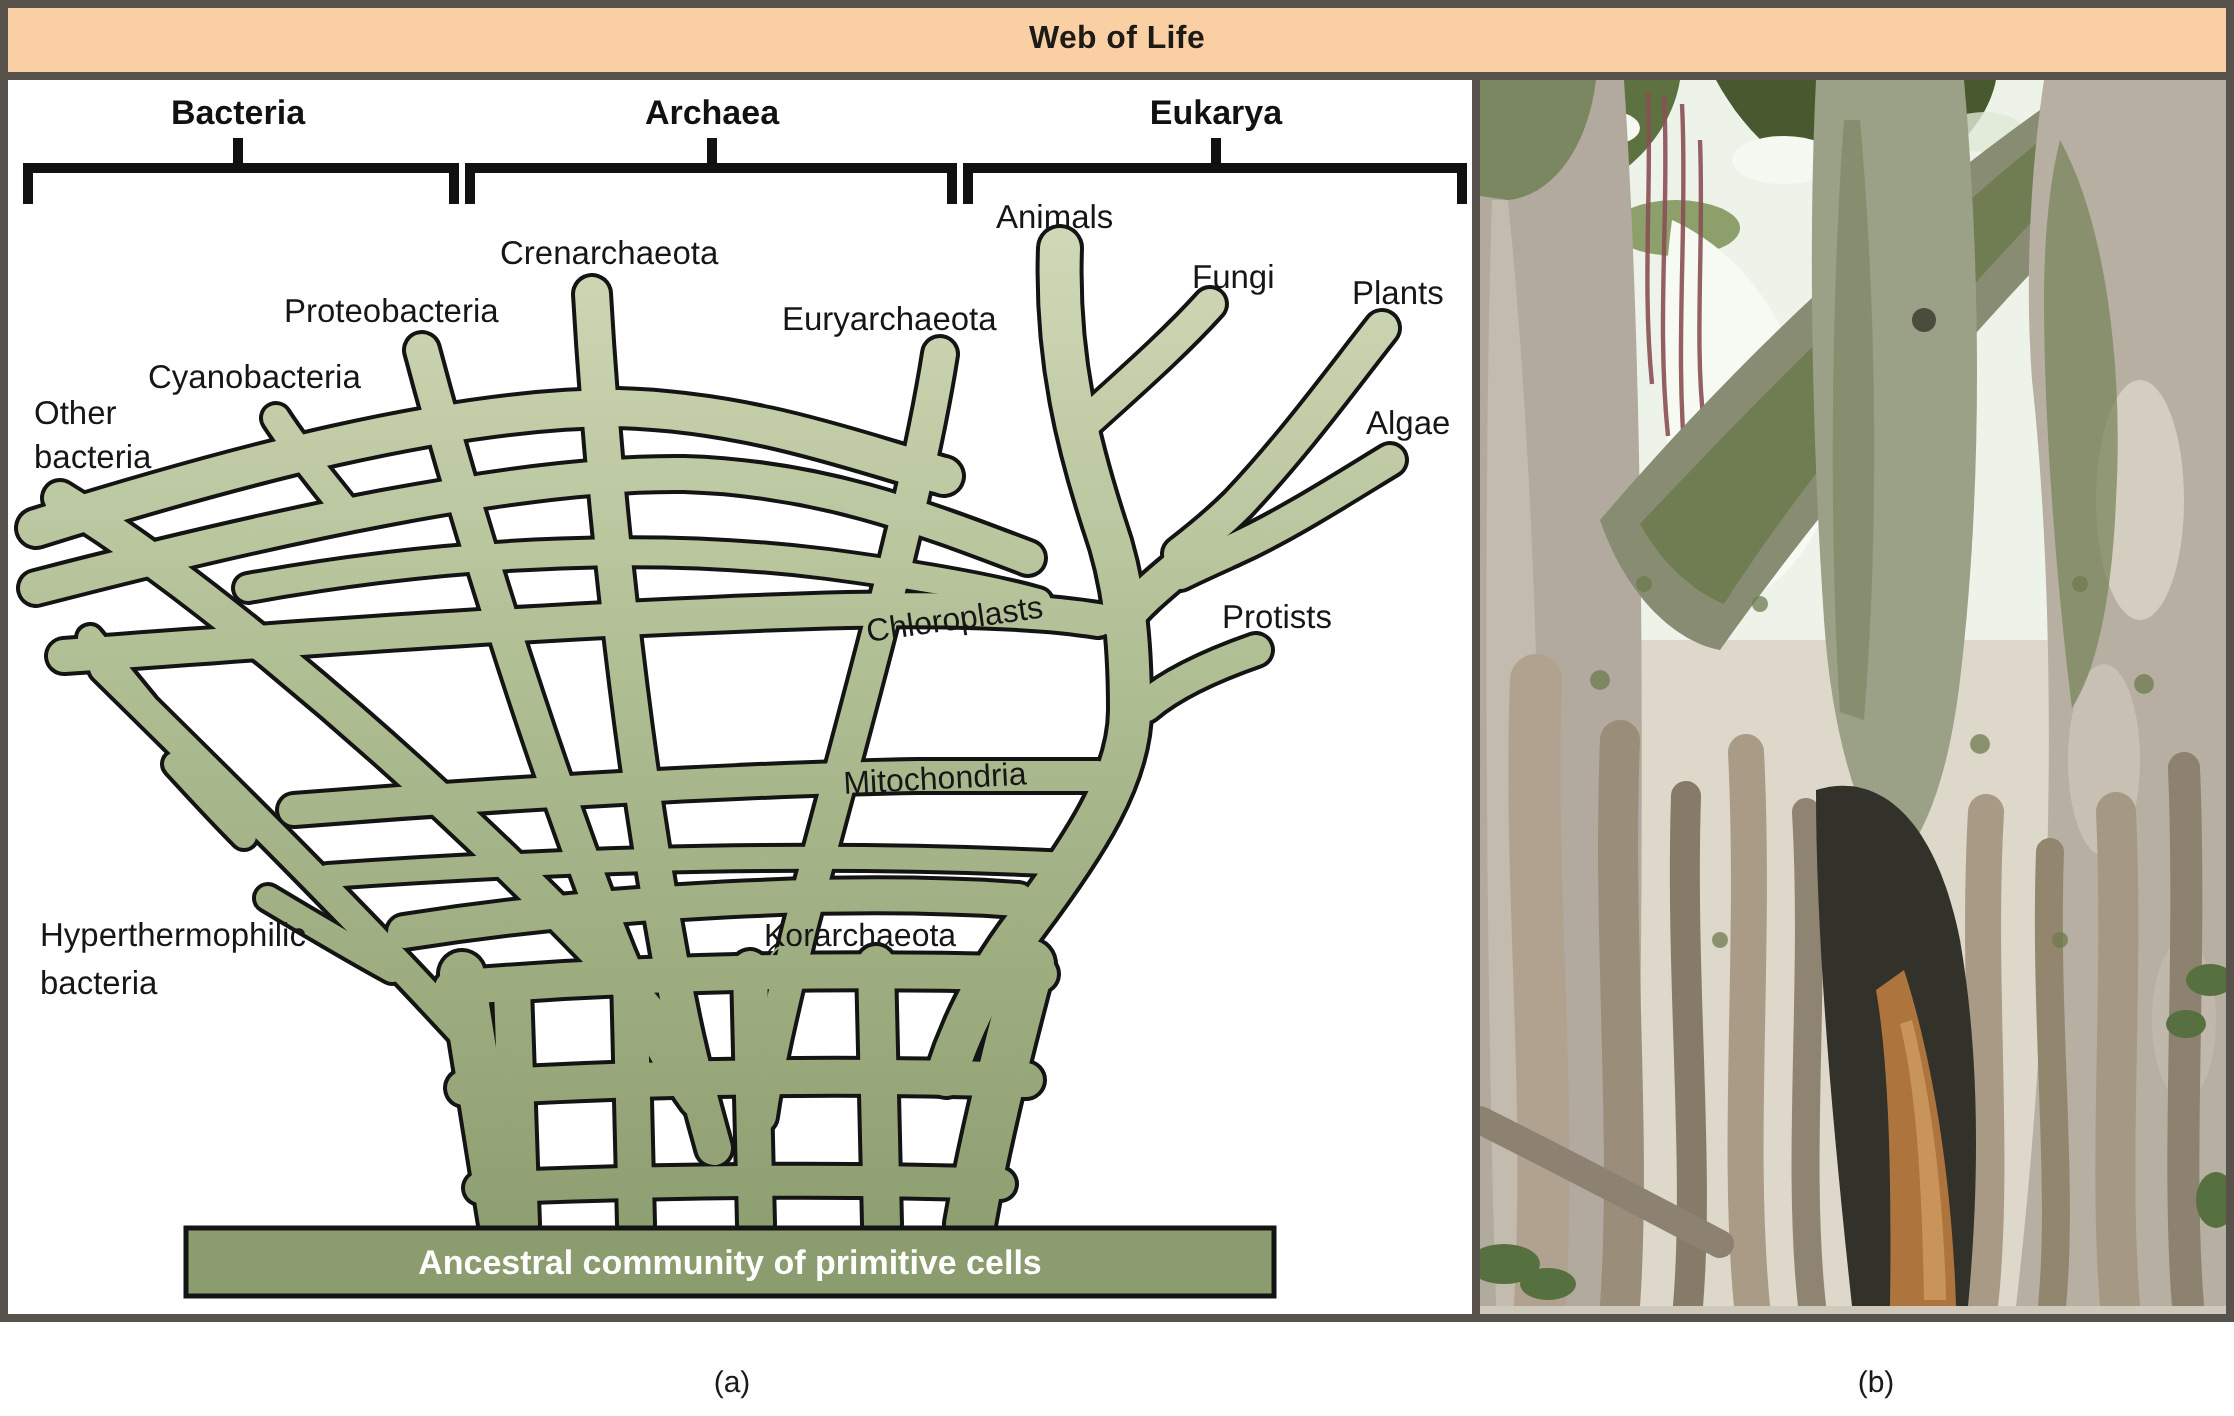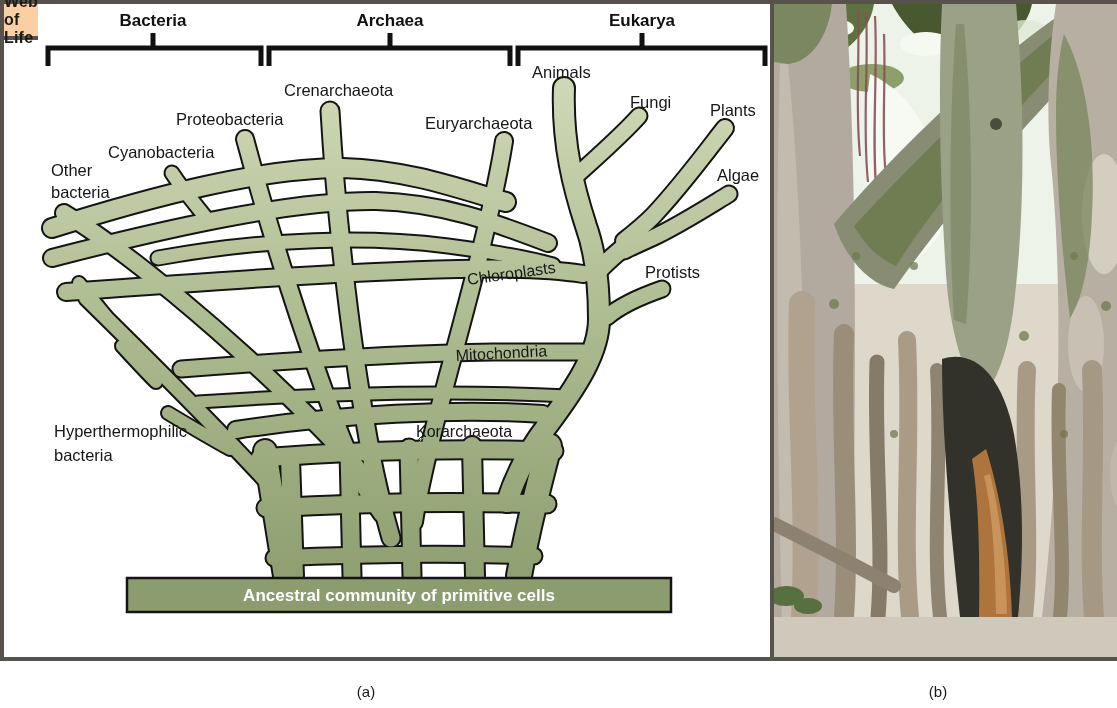--- a/index.html
+++ b/index.html
@@ -1,19 +1,19 @@
 <!DOCTYPE html>
 <html><head>
 <meta charset="utf-8">
 <style>
   * { margin:0; padding:0; box-sizing:border-box; }
   html,body { width:1117px; height:708px; background:#ffffff;
               font-family:"Liberation Sans", sans-serif; position:relative; overflow:hidden; }
   .frame { position:absolute; left:0; top:0; width:1117px; height:661px;
-           border:4px solid #57524c; display:flex; flex-direction:row; background:#fff; }
+           border:4px solid #57524c; display:flex; flex-direction:column; background:#fff; }
   .header { height:36px; background:#fbcfa4; border-bottom:4px solid #57524c;
             display:flex; align-items:center; justify-content:center; }
   .header-title { font-weight:bold; font-size:16px; color:#1d1b18; letter-spacing:.2px; }
   .content { flex:1; display:flex; min-height:0; }
   .panel-a { width:732px; background:#ffffff; position:relative; }
   .divider { width:4px; background:#57524c; }
   .panel-b { flex:1; overflow:hidden; background:#cfc9bb; }
   svg { display:block; }
   .lbl   { font-size:16px; fill:#161616; }
   .lbl2  { font-size:16.5px; fill:#161616; }

